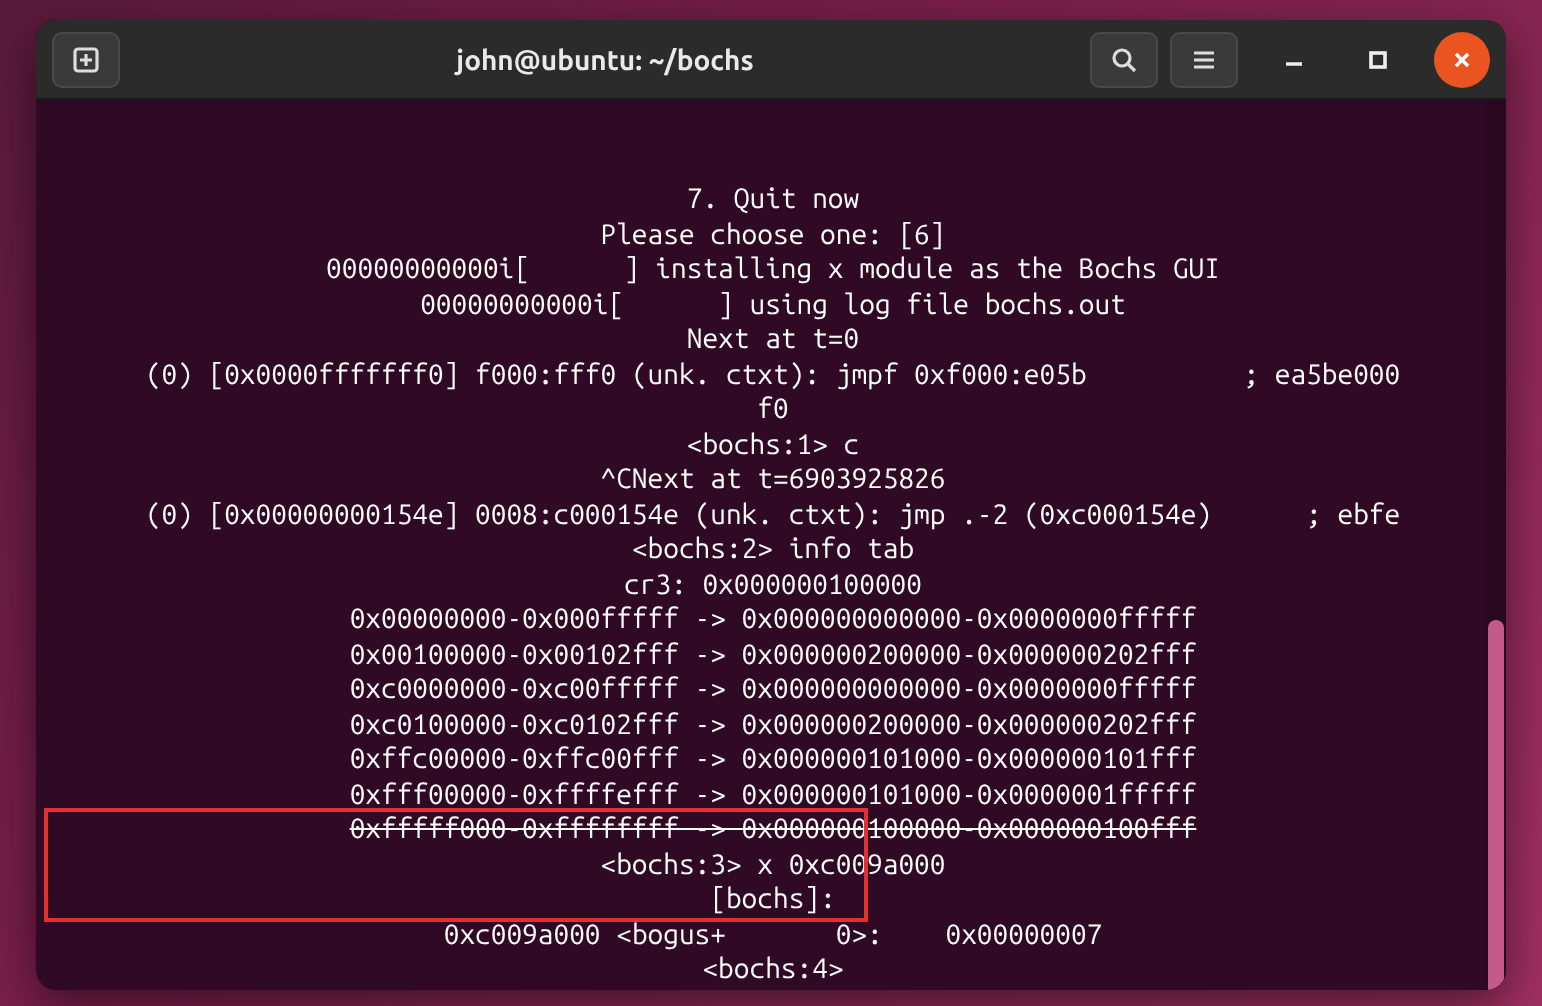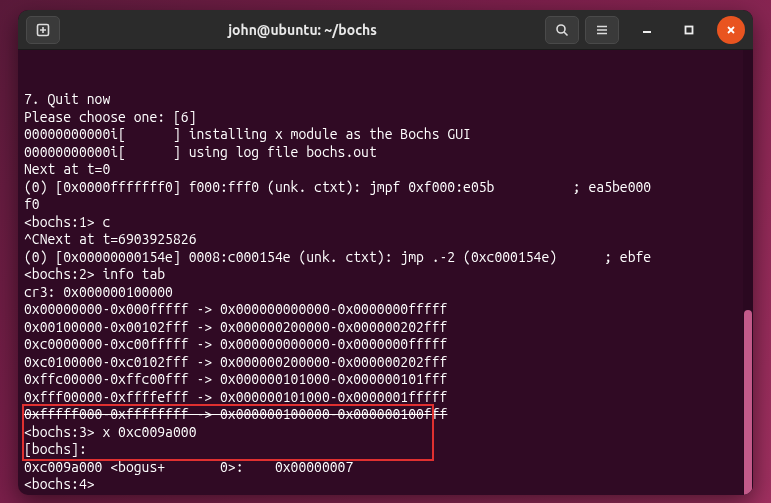--- a/index.html
+++ b/index.html
@@ -74,20 +74,21 @@
   .terminal {
     flex: 1;
     padding: 6px 4px 6px 6px;
     color: #ffffff;
     font-family: "Ubuntu Mono", "DejaVu Sans Mono", "Menlo", monospace;
     font-size: 14px;
     line-height: 17.5px;
     white-space: pre;
     position: relative;
     overflow: hidden;
+    text-align: center;
   }
   .scrollbar {
     position: absolute;
     right: 0;
     top: 40px;
     bottom: 0;
     width: 10px;
     background: #2a0820;
   }
   .scrollbar-thumb {

